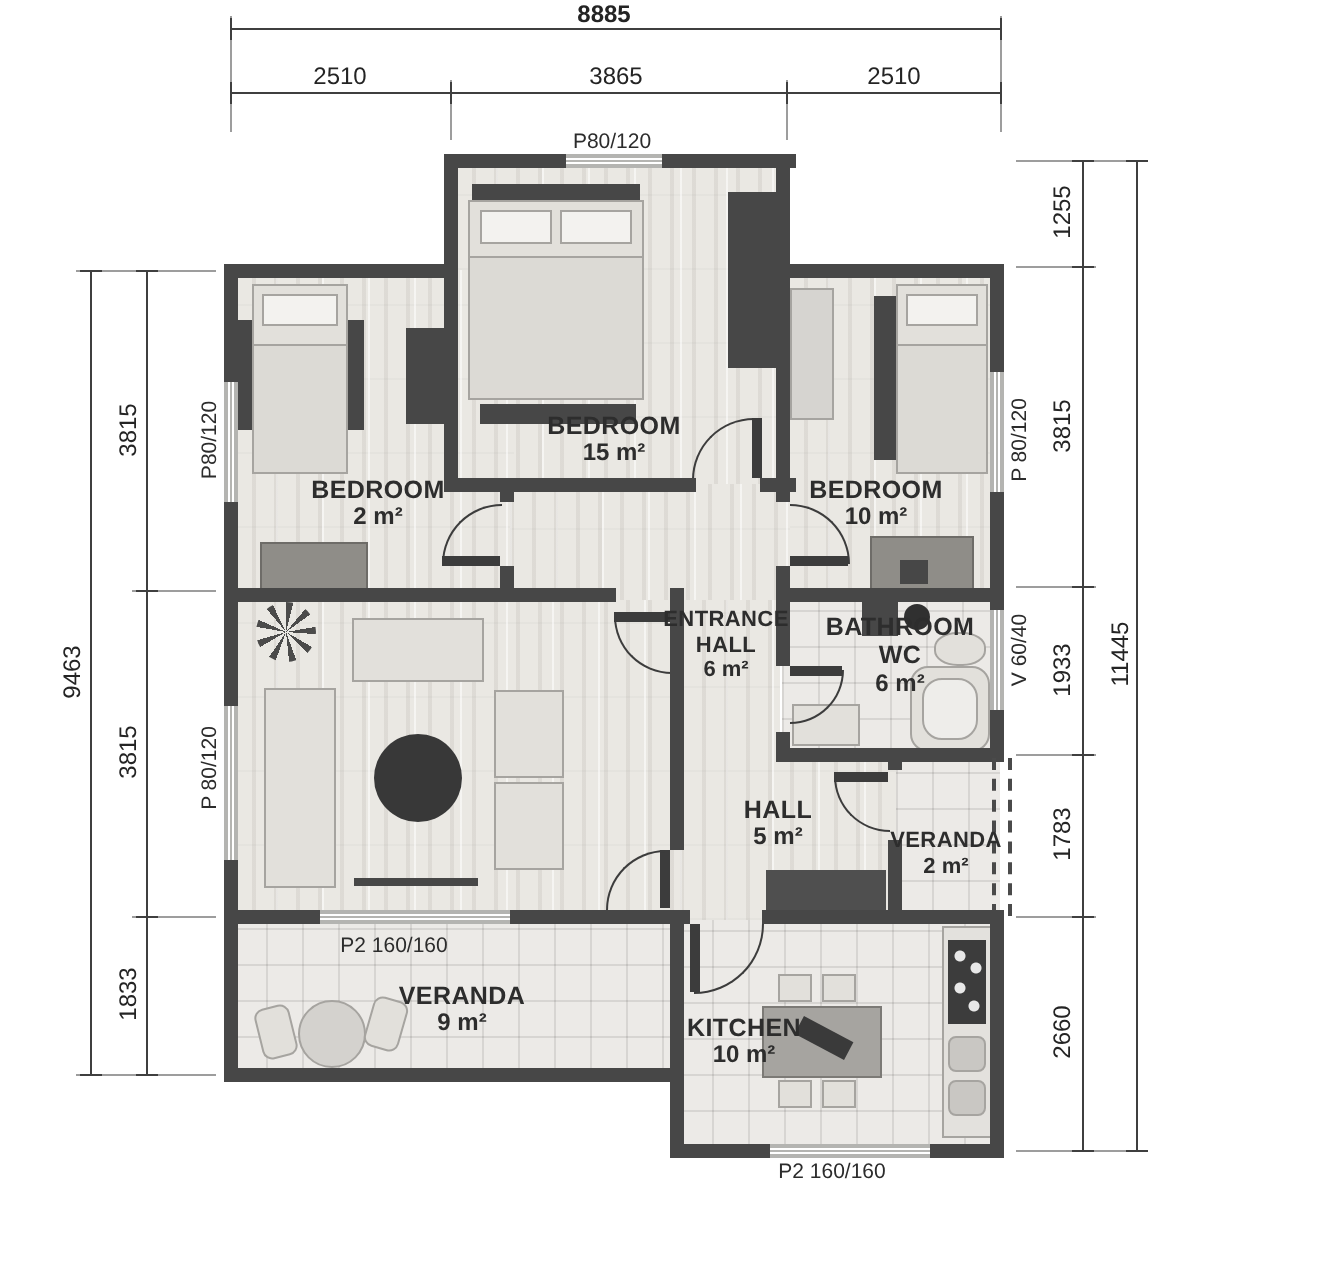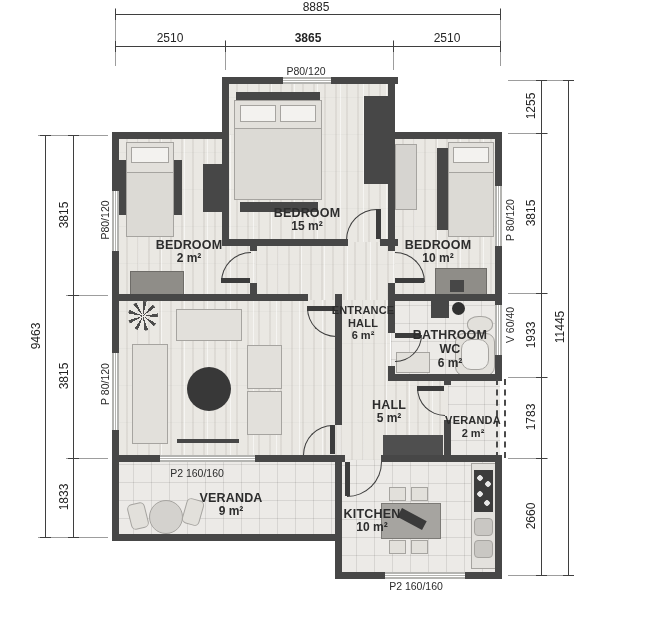--- a/index.html
+++ b/index.html
@@ -189,23 +189,23 @@
   <div class="stubv" style="left:225px;top:40px;height:30px;"></div>
   <div class="stubv" style="left:393px;top:40px;height:30px;"></div>
   <div class="lineh" style="left:115px;top:14px;width:385px;"></div>
   <div class="tickv" style="left:115px;top:9px;"></div>
   <div class="tickv" style="left:500px;top:9px;"></div>
   <div class="lineh" style="left:115px;top:46px;width:385px;"></div>
   <div class="tickv" style="left:115px;top:41px;"></div>
   <div class="tickv" style="left:225px;top:41px;"></div>
   <div class="tickv" style="left:393px;top:41px;"></div>
   <div class="tickv" style="left:500px;top:41px;"></div>
-  <div class="dimtxt" style="left:316px;top:7px;">8885</div>
+  <div class="dimtxt" style="left:302px;top:7px;font-weight:bold;">8885</div>
   <div class="dimtxt" style="left:170px;top:38px;">2510</div>
-  <div class="dimtxt" style="left:308px;top:38px;font-weight:bold;">3865</div>
+  <div class="dimtxt" style="left:308px;top:38px;">3865</div>
   <div class="dimtxt" style="left:447px;top:38px;">2510</div>
 
   <div class="stubh" style="left:38px;top:135px;width:70px;"></div>
   <div class="stubh" style="left:66px;top:295px;width:42px;"></div>
   <div class="stubh" style="left:66px;top:458px;width:42px;"></div>
   <div class="stubh" style="left:38px;top:537px;width:70px;"></div>
   <div class="linev" style="left:45px;top:135px;height:402px;"></div>
   <div class="tickh" style="left:40px;top:135px;"></div>
   <div class="tickh" style="left:40px;top:537px;"></div>
   <div class="linev" style="left:73px;top:135px;height:402px;"></div>
@@ -258,21 +258,21 @@
     <div class="rarea">2 m²</div>
   </div>
   <div class="room" style="left:438px;top:252px;">
     <div class="rname">BEDROOM</div>
     <div class="rarea">10 m²</div>
   </div>
   <div class="room small" style="left:363px;top:323px;width:72px;">
     <div class="rname">ENTRANCE HALL</div>
     <div class="rarea">6 m²</div>
   </div>
-  <div class="room" style="left:450px;top:349px;width:84px;">
+  <div class="room" style="left:450px;top:328px;width:84px;">
     <div class="rname">BATHROOM WC</div>
     <div class="rarea">6 m²</div>
   </div>
   <div class="room" style="left:389px;top:412px;">
     <div class="rname">HALL</div>
     <div class="rarea">5 m²</div>
   </div>
   <div class="room small" style="left:473px;top:427px;">
     <div class="rname">VERANDA</div>
     <div class="rarea">2 m²</div>

